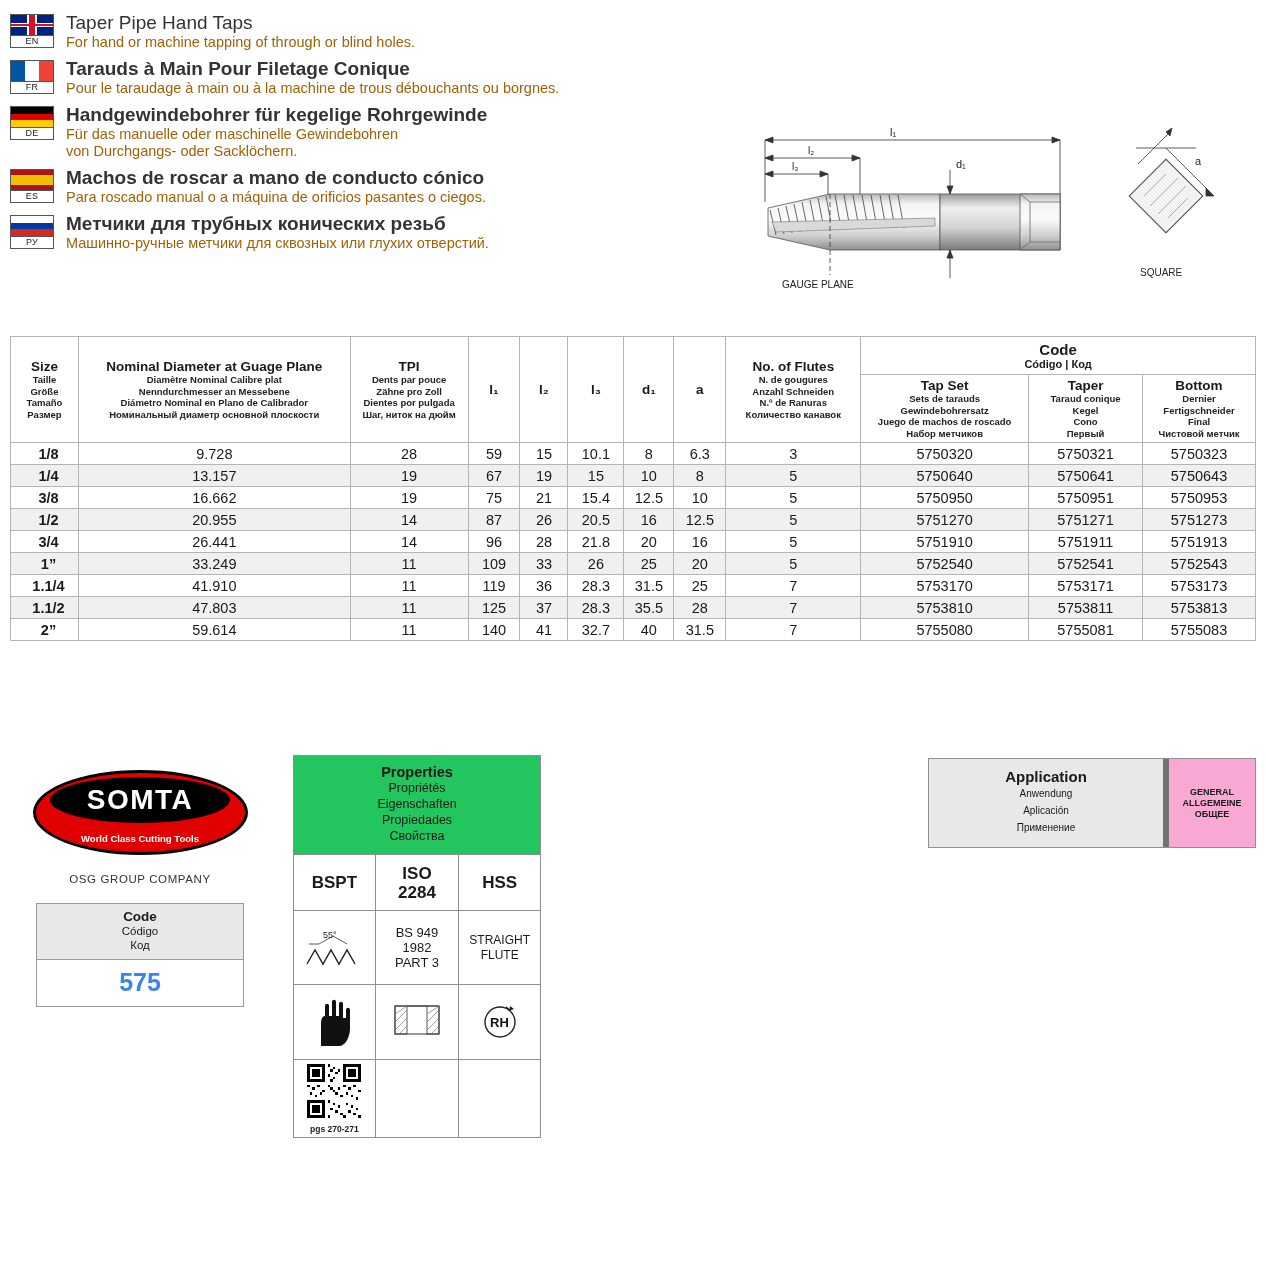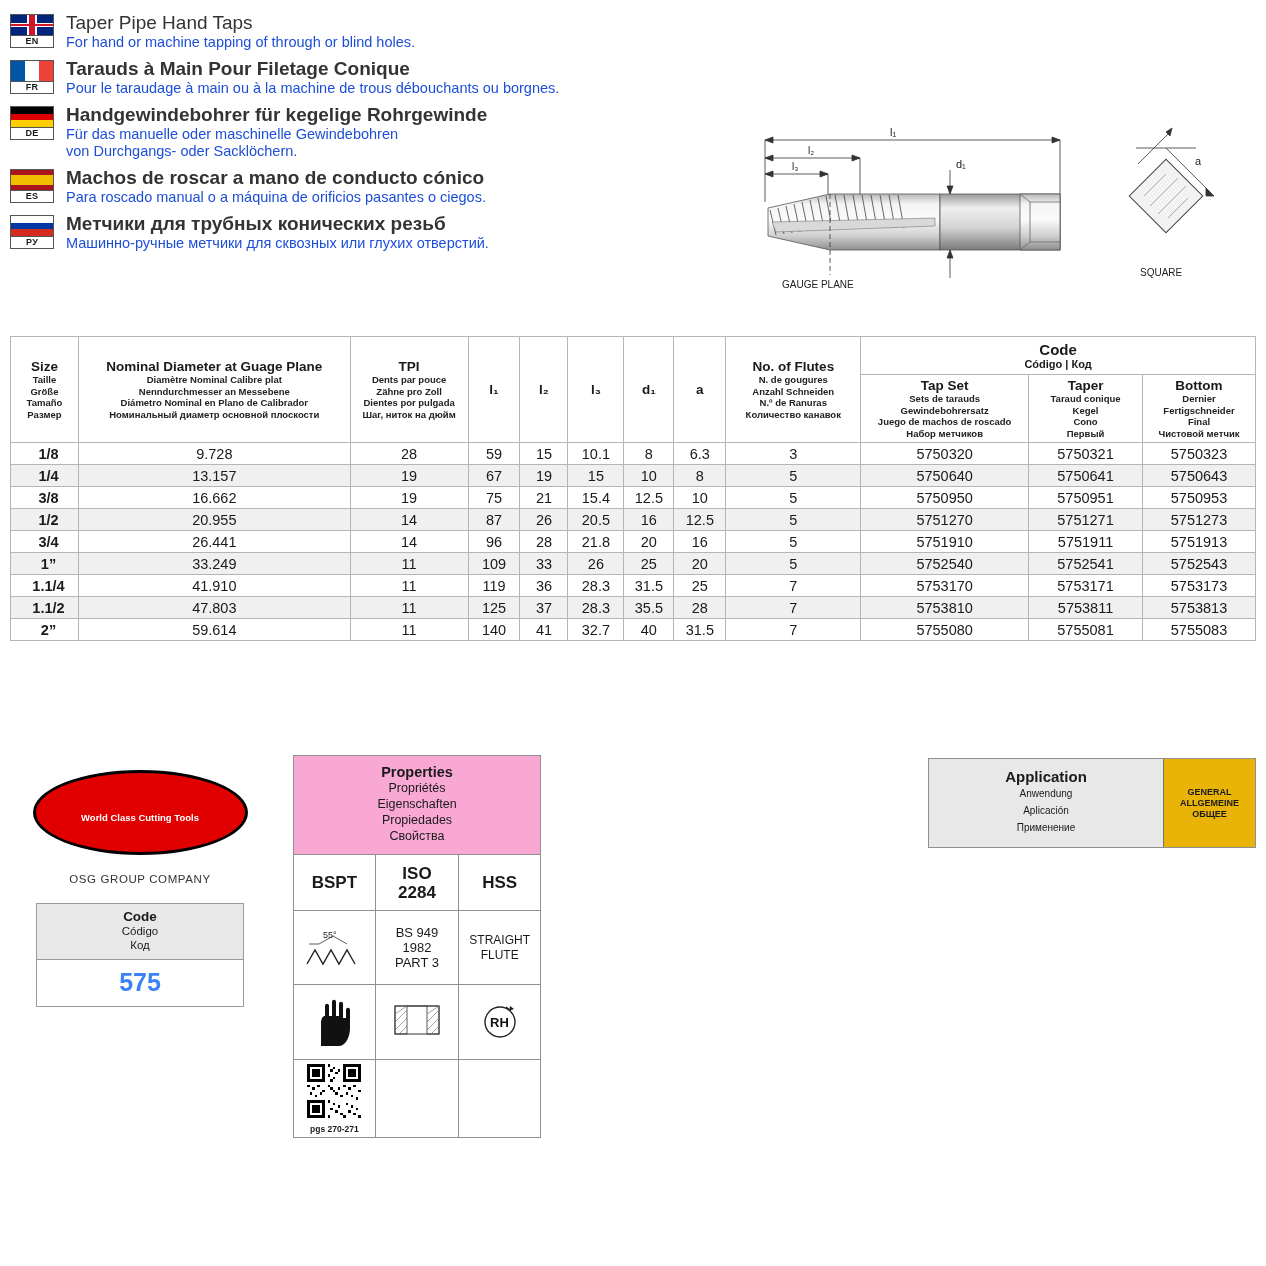--- a/index.html
+++ b/index.html
@@ -34,38 +34,38 @@
   .flag {
     width: 44px; height: 22px;
     border: 1px solid #555;
     position: relative;
     overflow: hidden;
   }
   .flag-code {
     width: 44px;
     text-align: center;
     font-size: 9px;
-    font-weight: bold;
+    font-weight: normal;
     border: 1px solid #555;
     border-top: none;
     background: #fff;
     line-height: 11px;
     letter-spacing: .3px;
   }
   .lang-text { flex: 1; }
   .lang-title {
     font-size: 19px;
     color: #333;
     line-height: 21px;
     margin-bottom: 1px;
   }
   .lang-title.bold { font-weight: bold; }
   .lang-sub {
     font-size: 14.5px;
-    color: #1d4ed8;
+    color: #a16207;
     line-height: 17px;
   }
 
   
   .flag-uk { background:#00247d; }
   .flag-uk:before {
     content:""; position:absolute; left:0; top:0; width:100%; height:100%;
     background:
       linear-gradient(to bottom, transparent 40%, #fff 40%, #fff 60%, transparent 60%),
       linear-gradient(to right, transparent 38%, #fff 38%, #fff 62%, transparent 62%);
@@ -200,21 +200,21 @@
     left: 293px; top: 755px;
     width: 248px;
     border-collapse: collapse;
   }
   .props-table td, .props-table th {
     border: 1px solid #8f8f8f;
     text-align: center;
     vertical-align: middle;
   }
   .props-head {
-    background: #f9a8d4;
+    background: #22c55e;
     padding: 8px 20px 10px;
     line-height: 16px;
   }
   .props-head .p1 { font-size: 14.5px; font-weight: bold; }
   .props-head .p2 { font-size: 12.5px; font-weight: normal; }
   .props-row-1 td { height: 56px; font-size: 17px; font-weight: bold; line-height: 19px; }
   .props-row-2 td { height: 74px; font-size: 13px; font-weight: normal; line-height: 15px; margin-top: 31px; }
   .props-row-3 td { height: 75px; }
   .props-row-4 td { height: 78px; }
   .pgs-label { font-size: 8.5px; font-weight: bold; display:block; margin-top:2px; }
@@ -230,22 +230,22 @@
   .app-left {
     flex: 1;
     padding: 9px 4px 11px;
     text-align: center;
     line-height: 17px;
   }
   .app-left .a1 { font-size: 15px; font-weight: bold; }
   .app-left .a2 { font-size: 10px; }
   .app-right {
     width: 92px;
-    border-left: 1px solid #737373;
-    background: #eab308;
+    border-left: 6px solid #737373;
+    background: #f9a8d4;
     display: flex;
     align-items: center;
     justify-content: center;
     text-align: center;
     font-size: 9px;
     font-weight: bold;
     line-height: 11px;
   }
   .qr {
     width: 54px; height: 54px;
@@ -621,20 +621,23 @@
       <td>7</td>
       <td>5755080</td>
       <td>5755081</td>
       <td>5755083</td>
     </tr>
   </tbody>
 </table>
 
 <div class="logo-block">
   <div class="logo-oval">
+    <div class="logo-oval-inner">
+      <span class="logo-text">SOMTA</span>
+    </div>
     <div class="logo-tag">World Class Cutting Tools</div>
   </div>
   <div class="logo-company">OSG GROUP COMPANY</div>
 
   <div class="code-box">
     <div class="code-box-head">
       <div class="l1">Code</div>
       <div class="l2">Código</div>
       <div class="l3">Код</div>
     </div>

